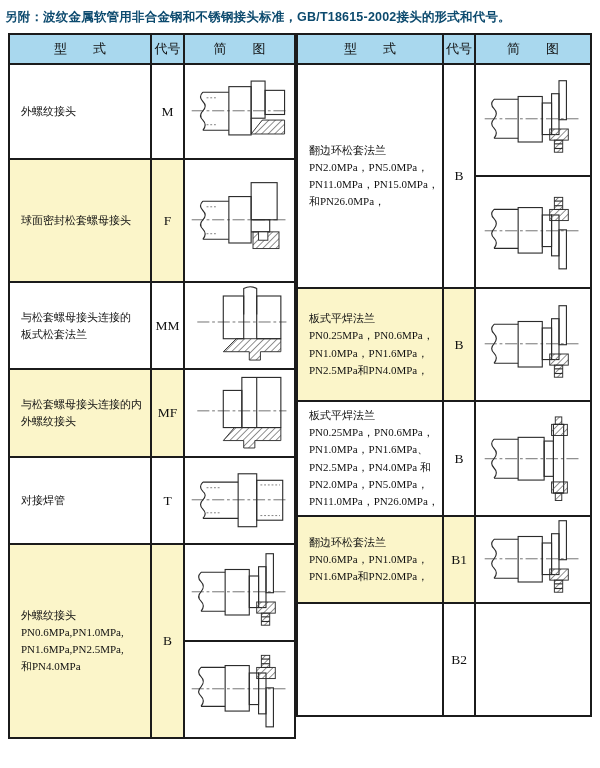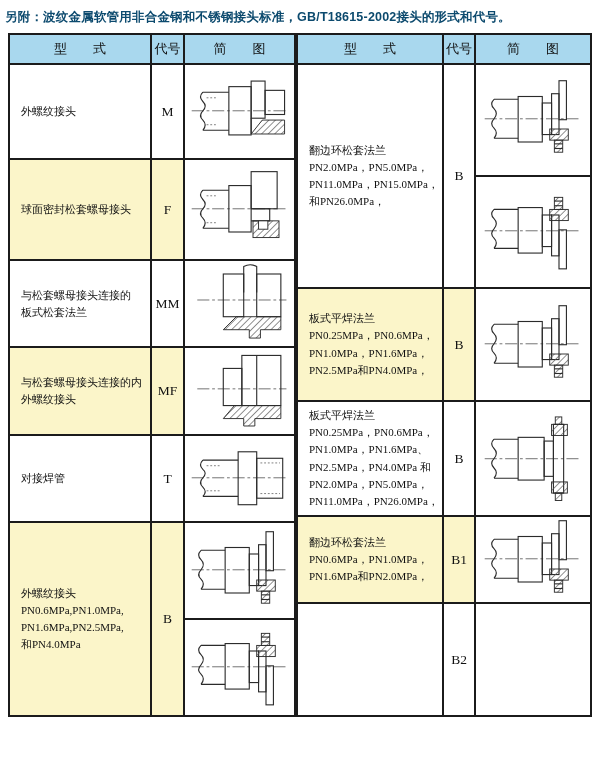--- a/index.html
+++ b/index.html
@@ -76,21 +76,21 @@
     <line class="dot" x1="20" y1="31" x2="32" y2="31"></line>
               <line class="dot" x1="20" y1="60" x2="32" y2="60"></line>
     <rect class="dgm" x="44" y="19" width="24" height="52"></rect>
     <rect class="dgm" x="68" y="13" width="15" height="40"></rect>
     <rect class="dgm" x="83" y="23" width="21" height="26"></rect>
     <path class="dgm-f" d="M68 70 L80 55 L104 55 L104 70 Z"></path>
     <line class="dgm" x1="68" y1="53" x2="68" y2="70"></line>
   </svg>
 </td>
     </tr>
-    <tr style="height:101px" class="yellow">
+    <tr style="height:123px" class="yellow">
       <td class="label">
         <div>球面密封松套螺母接头</div>
       </td>
       <td class="code">F</td>
       <td class="diagram">
   <svg width="104" viewBox="0 0 112 92">
     <line class="cl" x1="4" y1="45" x2="108" y2="45"></line>
     <path class="dgm" d="M16 25 q-5 5 0 10 q5 5 0 10 q-5 5 0 10 q5 5 0 11 M16 25 L44 25 M16 66 L44 66"></path>
     <line class="dot" x1="20" y1="31" x2="32" y2="31"></line>
               <line class="dot" x1="20" y1="60" x2="32" y2="60"></line>

